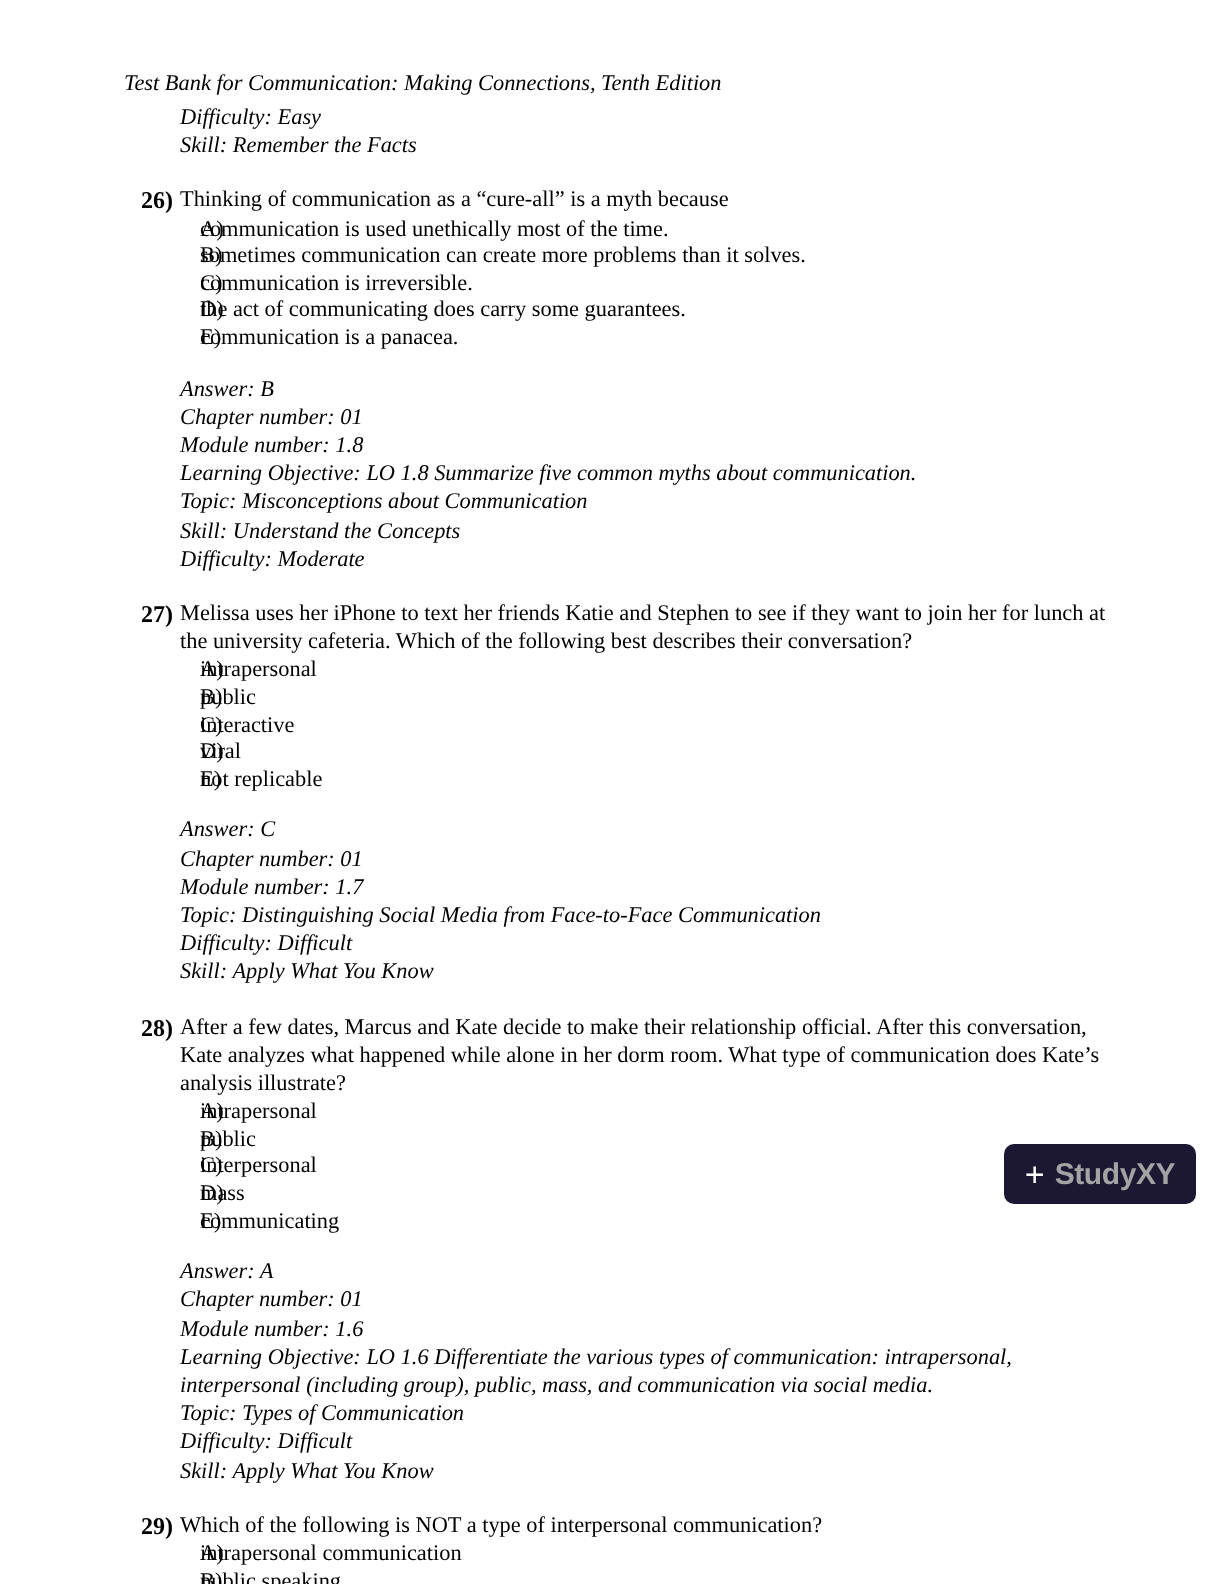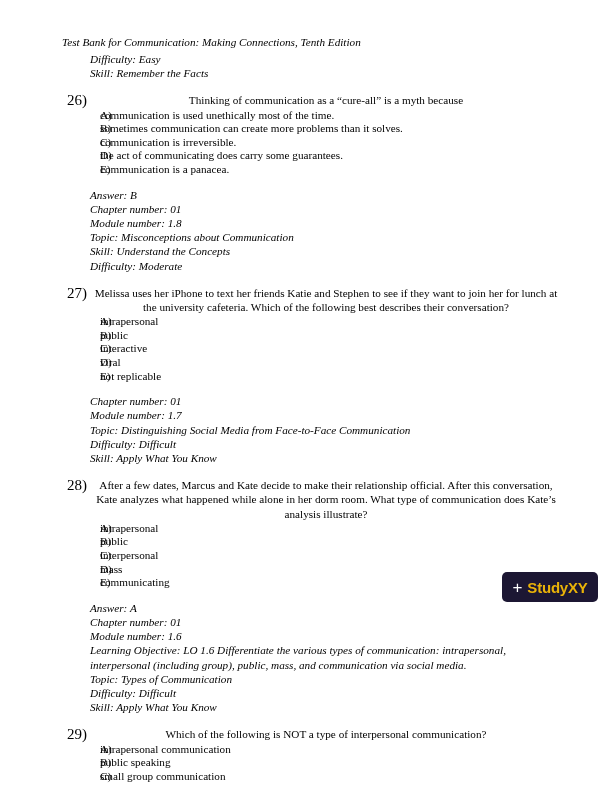--- a/index.html
+++ b/index.html
@@ -45,31 +45,32 @@
   .question-block {
     margin-top: 13px;
   }
   .q-row {
     display: flex;
     align-items: flex-start;
   }
   .q-num {
     width: 28px;
     flex: 0 0 28px;
-    font-size: 15px;
+    font-size: 12px;
+    line-height: 14.2px;
+    text-align: center;
+    padding-left: 5px;
+    box-sizing: border-box;
+    font-weight: bold;
+  }
+  .q-text {
+    flex: 1;
+    font-size: 11.2px;
     line-height: 14.2px;
     text-align: left;
-    padding-left: 5px;
-    box-sizing: border-box;
-  }
-  .q-text {
-    flex: 1;
-    font-size: 11.2px;
-    line-height: 14.2px;
-    text-align: center;
   }
   .options {
     margin-top: 1px;
   }
   .opt-row {
     display: flex;
     align-items: flex-start;
   }
   .opt-letter {
     width: 30px;
@@ -101,21 +102,21 @@
     gap: 5px;
   }
   .wm-plus {
     color: #ffffff;
     font-family: "Liberation Sans", sans-serif;
     font-size: 17px;
     font-weight: 400;
     line-height: 1;
   }
   .wm-text {
-    color: #eab308;
+    color: #a3a3a3;
     font-family: "Liberation Sans", sans-serif;
     font-size: 15px;
     font-weight: 700;
     letter-spacing: -0.2px;
     line-height: 1;
   }
 </style>
 </head>
 <body>
 
@@ -153,20 +154,21 @@
         </div>
         <div class="opt-row">
           <div class="opt-letter">E)</div>
           <div class="opt-text">communication is a panacea.</div>
         </div>
       </div>
       <div class="answers">
         <div class="meta-line">Answer: B</div>
         <div class="meta-line">Chapter number: 01</div>
         <div class="meta-line">Module number: 1.8</div>
+        <div class="meta-line">Learning Objective: LO 1.8 Summarize five common myths about communication.</div>
         <div class="meta-line">Topic: Misconceptions about Communication</div>
         <div class="meta-line">Skill: Understand the Concepts</div>
         <div class="meta-line">Difficulty: Moderate</div>
       </div>
     </div>
 
     <div class="question-block">
       <div class="q-row">
         <div class="q-num">27)</div>
         <div class="q-text">Melissa uses her iPhone to text her friends Katie and Stephen to see if they want to join her for lunch at the university cafeteria. Which of the following best describes their conversation?</div>
@@ -187,20 +189,21 @@
         <div class="opt-row">
           <div class="opt-letter">D)</div>
           <div class="opt-text">viral</div>
         </div>
         <div class="opt-row">
           <div class="opt-letter">E)</div>
           <div class="opt-text">not replicable</div>
         </div>
       </div>
       <div class="answers">
+        <div class="meta-line">Answer: C</div>
         <div class="meta-line">Chapter number: 01</div>
         <div class="meta-line">Module number: 1.7</div>
         <div class="meta-line">Topic: Distinguishing Social Media from Face-to-Face Communication</div>
         <div class="meta-line">Difficulty: Difficult</div>
         <div class="meta-line">Skill: Apply What You Know</div>
       </div>
     </div>
 
     <div class="question-block">
       <div class="q-row">

